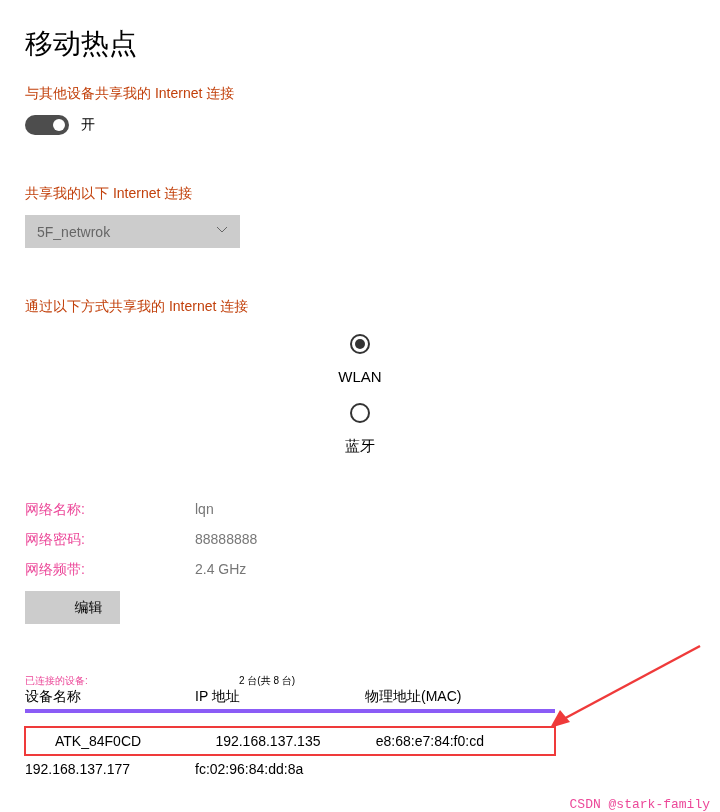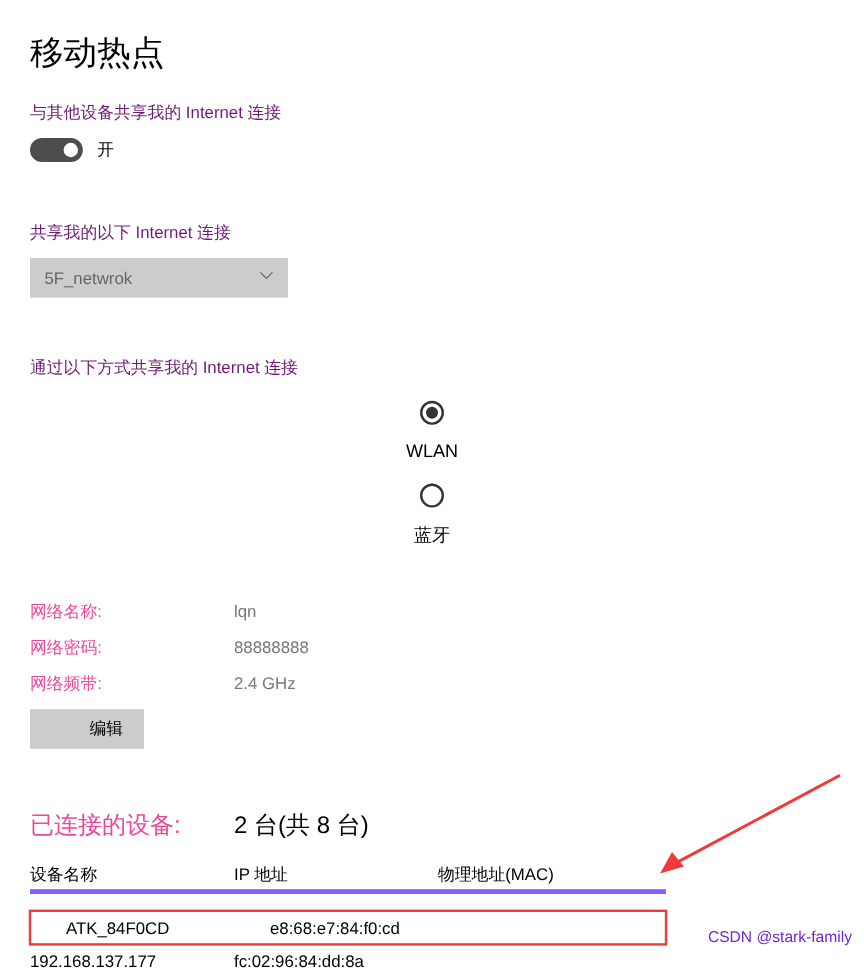--- a/index.html
+++ b/index.html
@@ -16,21 +16,21 @@
       padding: 25px 25px 0 25px;
       color: #000;
     }
     .page-title {
       font-size: 28px;
       font-weight: 400;
       margin-bottom: 22px;
     }
     .section-label {
       font-size: 14px;
-      color: #701a75;
+      color: #c2410c;
       margin-bottom: 12px;
     }
     .toggle-row {
       display: flex;
       align-items: center;
       gap: 12px;
       margin-bottom: 50px;
     }
     .toggle {
       width: 44px;
@@ -122,22 +122,23 @@
       background: #cccccc;
       border: none;
       font-size: 14px;
       font-family: Liberation Sans, sans-serif;
       cursor: pointer;
       margin-bottom: 50px;
       padding-left: 32px;
     }
     .devices-header {
       display: flex;
-      font-size: 20px;
-      margin-bottom: 19px;
+      font-size: 10px;
+      margin-bottom: 0;
+      gap: 44px;
     }
     .devices-header .info-key {
       width: 170px;
     }
     .devices-table {
       width: 530px;
     }
     .devices-cols {
       display: flex;
       font-size: 14px;
@@ -161,25 +162,25 @@
       padding-left: 30px;
     }
     .arrow-svg {
       position: absolute;
       top: 640px;
       left: 540px;
       pointer-events: none;
     }
     .watermark {
       position: absolute;
-      bottom: 24px;
+      bottom: 0;
       right: 10px;
       font-size: 13px;
-      color: #6d28d9;
-      font-family: Liberation Sans, sans-serif;
+      color: #ec4899;
+      font-family: Liberation Mono, monospace;
     }
   </style>
 </head>
 <body>
 
 
 
 <h1 class="page-title">移动热点</h1>
 
 <div class="section-label">与其他设备共享我的 Internet 连接</div>
@@ -240,20 +241,21 @@
 </div>
 
 <div class="devices-table">
   <div class="devices-cols">
     <span class="col-name">设备名称</span>
     <span class="col-ip">IP 地址</span>
     <span class="col-mac">物理地址(MAC)</span>
   </div>
   <div class="device-row highlight">
     <span class="col-name">ATK_84F0CD</span>
+    <span class="col-ip">192.168.137.135</span>
     <span class="col-mac">e8:68:e7:84:f0:cd</span>
   </div>
   <div class="device-row">
     <span class="col-ip">192.168.137.177</span>
     <span class="col-mac">fc:02:96:84:dd:8a</span>
   </div>
 </div>
 
 <svg class="arrow-svg" width="170" height="100">
   <line x1="160" y1="6" x2="18" y2="82" stroke="#ef3a3a" stroke-width="2.5"></line>

